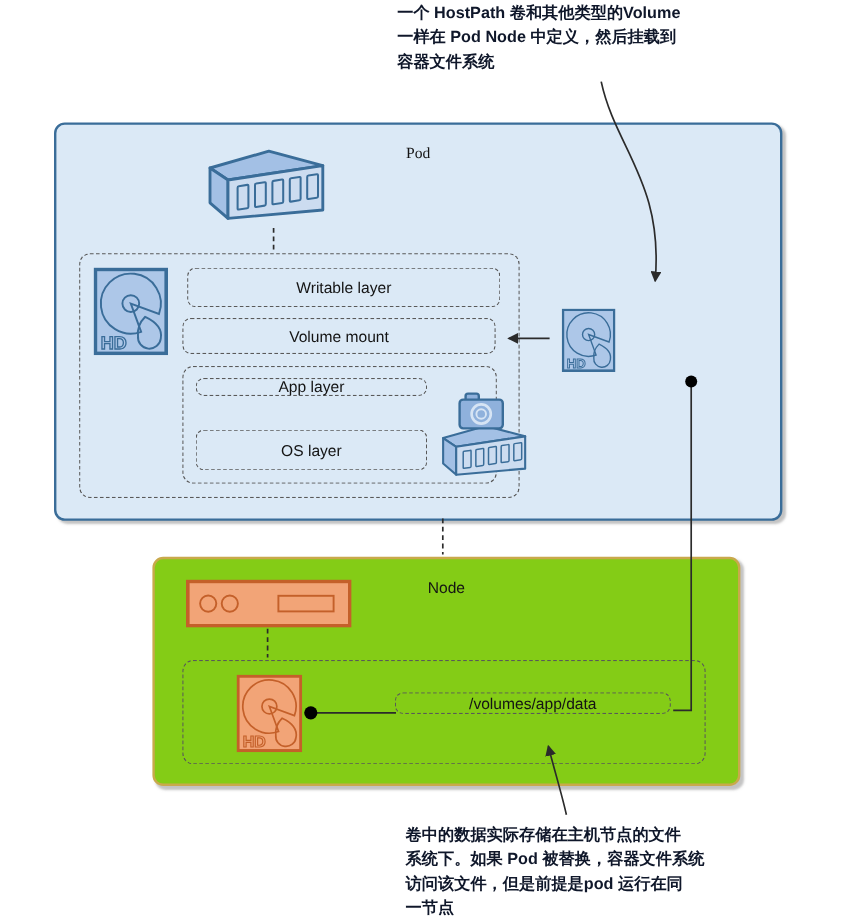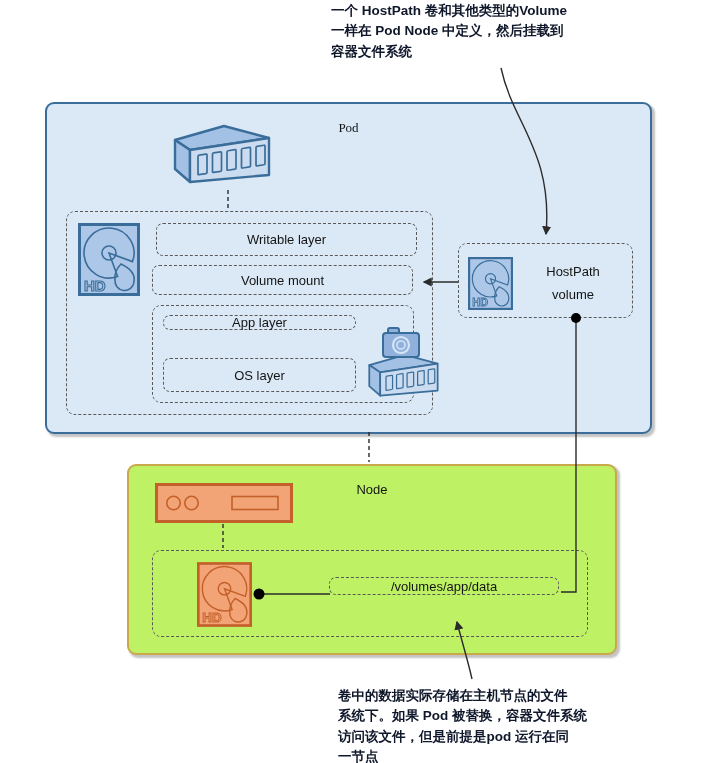--- a/index.html
+++ b/index.html
@@ -9,21 +9,21 @@
   }
   .annotation{
     position:absolute;font-size:13.5px;font-weight:bold;line-height:20.4px;color:#0f172a;
     white-space:nowrap;
   }
   .group-box{
     position:absolute;border:2px solid;border-radius:9px;
     box-shadow:2.5px 2.5px 2px rgba(145,145,145,0.55);
   }
   .pod-box{background:#dbe9f6;border-color:#3a6d99;font-family:Liberation Serif, serif;}
-  .node-box{background:#bef264;border-color:#c9a94c;}
+  .node-box{background:#84cc16;border-color:#c9a94c;}
   .group-title{
     position:absolute;left:0;right:0;top:16px;text-align:center;
     font-size:13px;color:#141414;
   }
   .dashed-box{
     position:absolute;border:1.5px dashed #595959;border-radius:9px;
     box-sizing:border-box;
   }
   .layer-box{
     display:flex;align-items:center;justify-content:center;
@@ -108,26 +108,20 @@
   <svg class="icon" style="left:362px;top:326px;" width="78" height="72">
     <use href="#sym-container" x="2" y="26" width="76" height="48"></use>
     <g>
       <rect x="26" y="2" width="11" height="8" rx="2" fill="#8fb1dc" stroke="#3a6d99" stroke-width="2"></rect>
       <rect x="21" y="7" width="36" height="24" rx="3" fill="#8fb1dc" stroke="#3a6d99" stroke-width="2"></rect>
       <circle cx="39" cy="19" r="8" fill="none" stroke="#d6e4f4" stroke-width="2.2"></circle>
       <circle cx="39" cy="19" r="4" fill="none" stroke="#d6e4f4" stroke-width="1.6"></circle>
     </g>
   </svg>
 
-  <div class="dashed-box" style="left:458px;top:243px;width:175px;height:75px;">
-    <div class="hp-label">
-      <div>HostPath</div>
-      <div>volume</div>
-    </div>
-  </div>
   <svg class="icon hd-blue" style="left:468px;top:257px;" width="45" height="53">
     <use href="#sym-hd" width="45" height="53"></use>
   </svg>
 
   <div class="group-box node-box" style="left:127px;top:464px;width:486px;height:187px;">
     <div class="group-title">Node</div>
   </div>
 
   <svg class="icon" style="left:155px;top:483px;" width="138" height="40">
     <rect x="1.5" y="1.5" width="135" height="37" fill="#f2a477" stroke="#c4602a" stroke-width="3"></rect>

